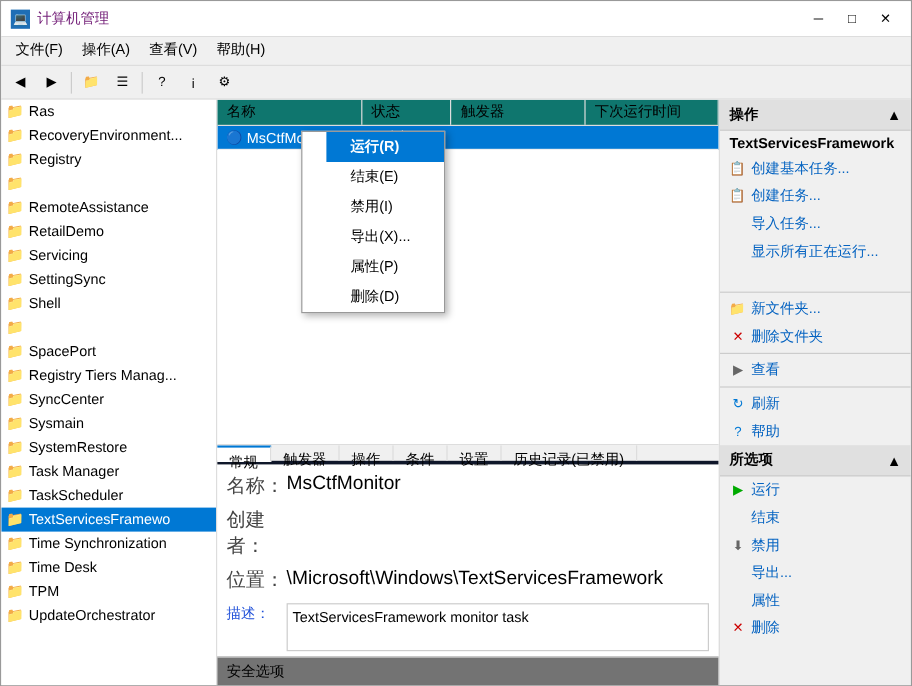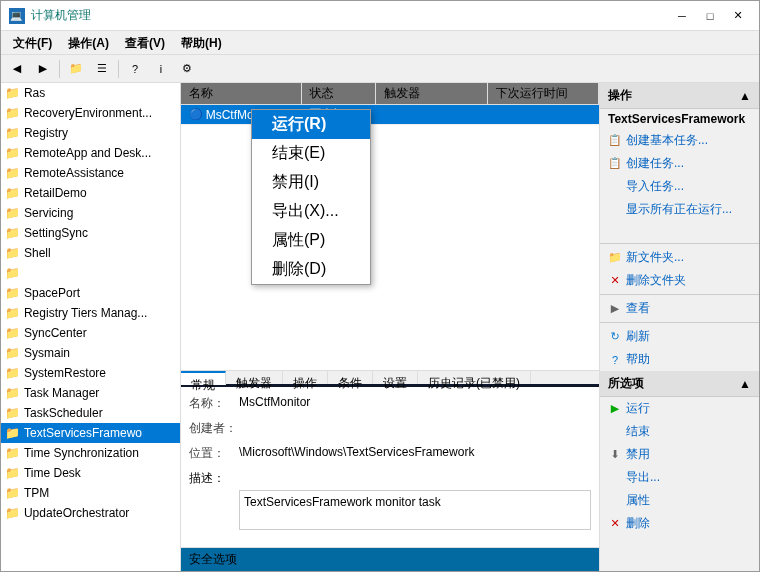--- a/index.html
+++ b/index.html
@@ -45,21 +45,21 @@
       background: #1e6eb5;
       display: flex;
       align-items: center;
       justify-content: center;
       color: white;
       font-size: 10px;
     }
 
     .title-text {
       font-size: 12px;
-      color: #0f766e;
+      color: #701a75;
     }
 
     .title-controls {
       display: flex;
       gap: 2px;
     }
 
     .title-btn {
       width: 26px;
       height: 20px;
@@ -70,25 +70,24 @@
       cursor: pointer;
       background: transparent;
       border: none;
     }
 
     
     .menu-bar {
       height: 24px;
       background: #f0f0f0;
       display: flex;
-      align-items: flex-end;
+      align-items: flex-start;
       padding: 0 4px;
       border-bottom: 1px solid #ddd;
       flex-shrink: 0;
-      font-weight: bold;
     }
 
     .menu-item {
       padding: 2px 8px;
       cursor: pointer;
       font-size: 12px;
     }
 
     
     .toolbar {
@@ -170,21 +169,21 @@
     .task-list-area {
       flex: 1;
       background: white;
       border-bottom: 1px solid #ddd;
       overflow: hidden;
       position: relative;
     }
 
     .task-list-header {
       display: flex;
-      background: #737373;
+      background: #0f766e;
       border-bottom: 1px solid #ddd;
       height: 22px;
     }
 
     .task-list-header-col {
       padding: 2px 8px;
       font-size: 12px;
       border-right: 1px solid #ddd;
       display: flex;
       align-items: center;
@@ -220,23 +219,24 @@
       position: absolute;
       background: white;
       border: 1px solid #999;
       box-shadow: 2px 2px 6px rgba(0,0,0,0.3);
       z-index: 100;
       min-width: 120px;
     }
 
     .context-menu-item {
       padding: 4px 20px;
-      font-size: 16px;
+      font-size: 12px;
       cursor: pointer;
       white-space: nowrap;
+      margin-left: 20px;
     }
     .context-menu-item.highlighted { background: #0078d4; color: white; font-weight: bold; }
 
     
     .detail-panel {
       height: 200px;
       background: white;
       display: flex;
       flex-direction: column;
     }
@@ -266,21 +266,21 @@
 
     .detail-content {
       flex: 1;
       padding: 8px;
       overflow-y: auto;
     }
 
     .detail-row {
       display: flex;
       margin-bottom: 8px;
-      font-size: 12px;
+      font-size: 16px;
     }
 
     .detail-label {
       width: 50px;
       flex-shrink: 0;
       color: #444;
     }
 
     .detail-value {
       flex: 1;
@@ -288,35 +288,34 @@
     }
 
     .detail-desc-row {
       display: flex;
       font-size: 12px;
     }
 
     .detail-desc-label {
       width: 50px;
       flex-shrink: 0;
-      color: #000000;
+      color: #1d4ed8;
     }
 
     .detail-desc-box {
       flex: 1;
       border: 1px solid #ccc;
       padding: 4px;
       min-height: 40px;
       font-size: 12px;
-      margin-top: 20px;
     }
 
     .security-options {
       padding: 4px 8px;
-      background: #0369a1;
+      background: #737373;
       border-top: 1px solid #ddd;
       font-size: 12px;
       height: 24px;
       display: flex;
       align-items: center;
     }
 
     
     .right-panel {
       width: 160px;
@@ -432,21 +431,20 @@
       <div class="sidebar-item">
         <span class="folder-icon">📁</span>
         <span>RecoveryEnvironment...</span>
       </div>
       <div class="sidebar-item">
         <span class="folder-icon">📁</span>
         <span>Registry</span>
       </div>
       <div class="sidebar-item">
         <span class="folder-icon">📁</span>
-        <span>RemoteApp and Desk...</span>
       </div>
       <div class="sidebar-item">
         <span class="folder-icon">📁</span>
         <span>RemoteAssistance</span>
       </div>
       <div class="sidebar-item">
         <span class="folder-icon">📁</span>
         <span>RetailDemo</span>
       </div>
       <div class="sidebar-item">

